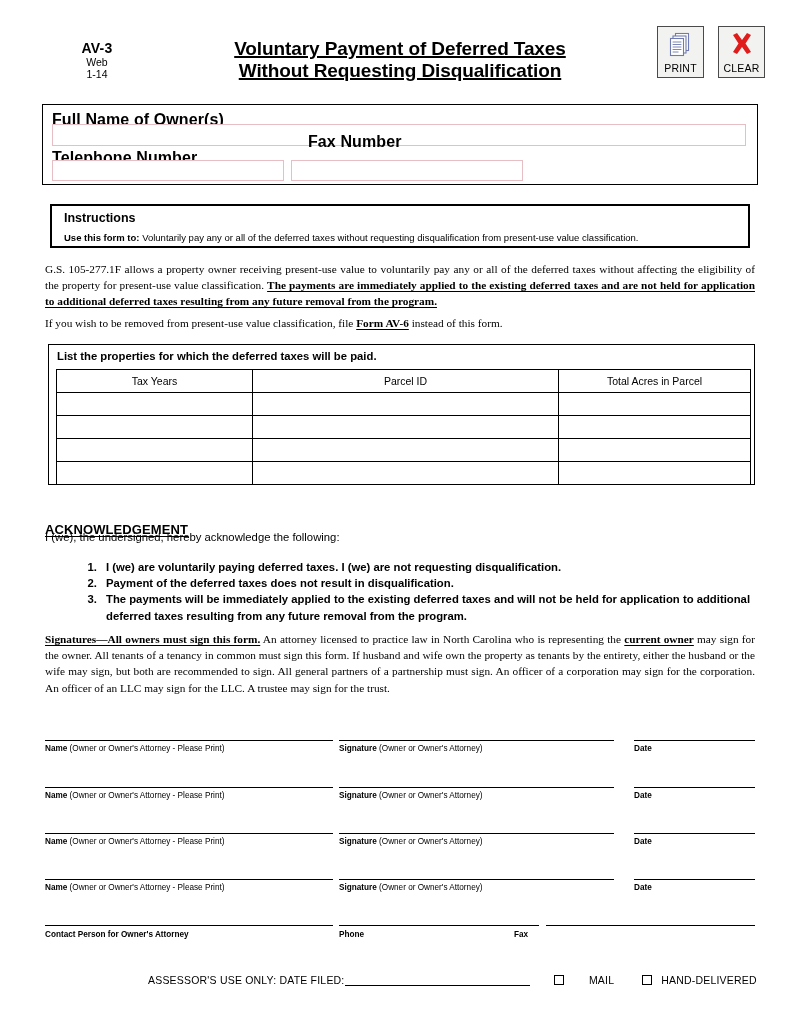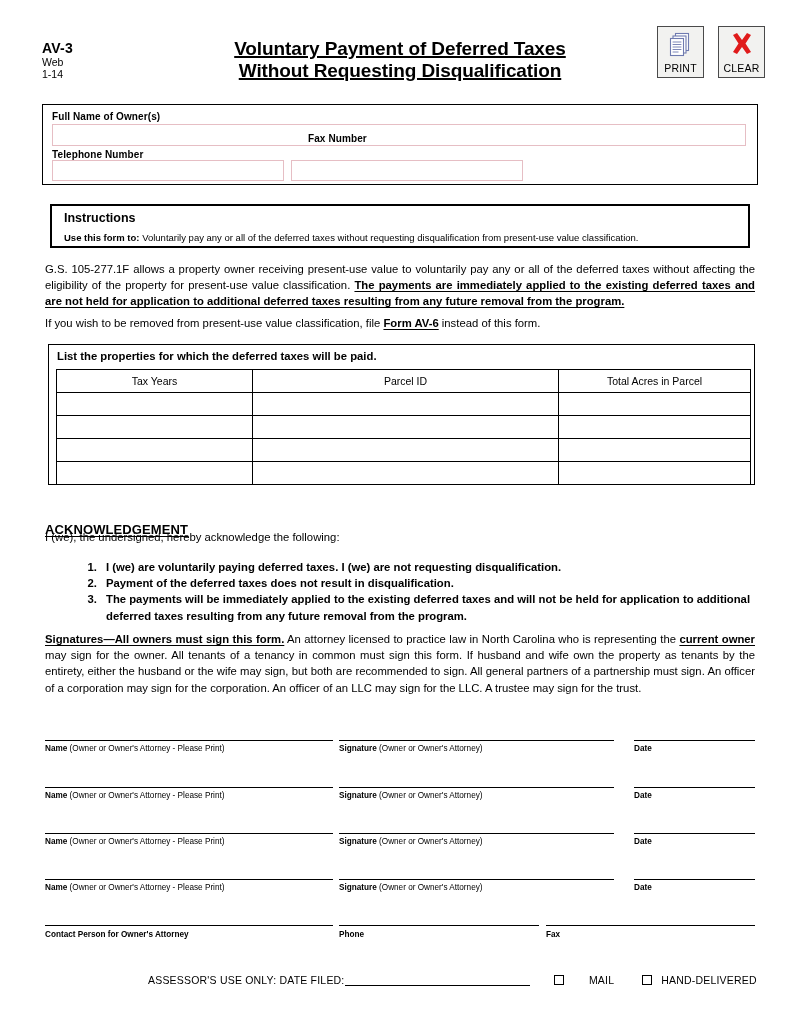--- a/index.html
+++ b/index.html
@@ -28,21 +28,21 @@
     position: absolute;
     left: 0; top: 26px;
     width: 800px;
     height: 66px;
   }
   .form-code {
     position: absolute;
     left: 42px;
     top: 14px;
     width: 110px;
-    text-align: left;
+    text-align: center;
   }
   .form-code .code {
     font-size: 14px;
     font-weight: bold;
     line-height: 16px;
     letter-spacing: 0.2px;
   }
   .form-code .sub {
     font-size: 10.5px;
     line-height: 12px;
@@ -101,21 +101,21 @@
     position: absolute;
     left: 42px;
     top: 104px;
     width: 716px;
     height: 81px;
     border: 1.5px solid #000;
     box-sizing: border-box;
   }
   .fld-label {
     position: absolute;
-    font-size: 10px;
+    font-size: 16px;
     font-weight: bold;
     letter-spacing: 0.1px;
   }
   .pink-input {
     position: absolute;
     border: 1px solid #e6bec4;
     background: #ffffff;
     box-sizing: border-box;
   }
 
@@ -142,20 +142,21 @@
     margin-top: 5px;
   }
   .instr-body b { font-weight: bold; }
 
   
   .para {
     position: absolute;
     font-size: 11.3px;
     line-height: 16.2px;
     text-align: justify;
+    font-family: Liberation Serif, serif;
   }
   .para u {
     text-decoration: underline;
     text-underline-offset: 1.5px;
   }
   .para b { font-weight: bold; }
 
   
   .prop-box {
     position: absolute;
@@ -440,21 +441,21 @@
 
   <div class="sig-rule" style="left:45px; top:925px; width:288px;"></div>
   <div class="sig-cap" style="left:45px; top:930px;">
     <b>Contact Person for Owner's Attorney</b>
   </div>
   <div class="sig-rule" style="left:339px; top:925px; width:200px;"></div>
   <div class="sig-cap" style="left:339px; top:930px;">
     <b>Phone</b>
   </div>
   <div class="sig-rule" style="left:546px; top:925px; width:209px;"></div>
-  <div class="sig-cap" style="left:546px; top:930px;">
+  <div class="sig-cap" style="left:514px; top:930px;">
     <b>Fax</b>
   </div>
 
   <div class="assessor">
     <span>ASSESSOR'S USE ONLY:  DATE FILED:</span><span class="dateline"></span>
     <span style="display:inline-block; width:18px;"></span>
     <span class="cbox"></span>
     <span style="margin-left:22px;">MAIL</span>
     <span style="display:inline-block; width:22px;"></span>
     <span class="cbox"></span>

